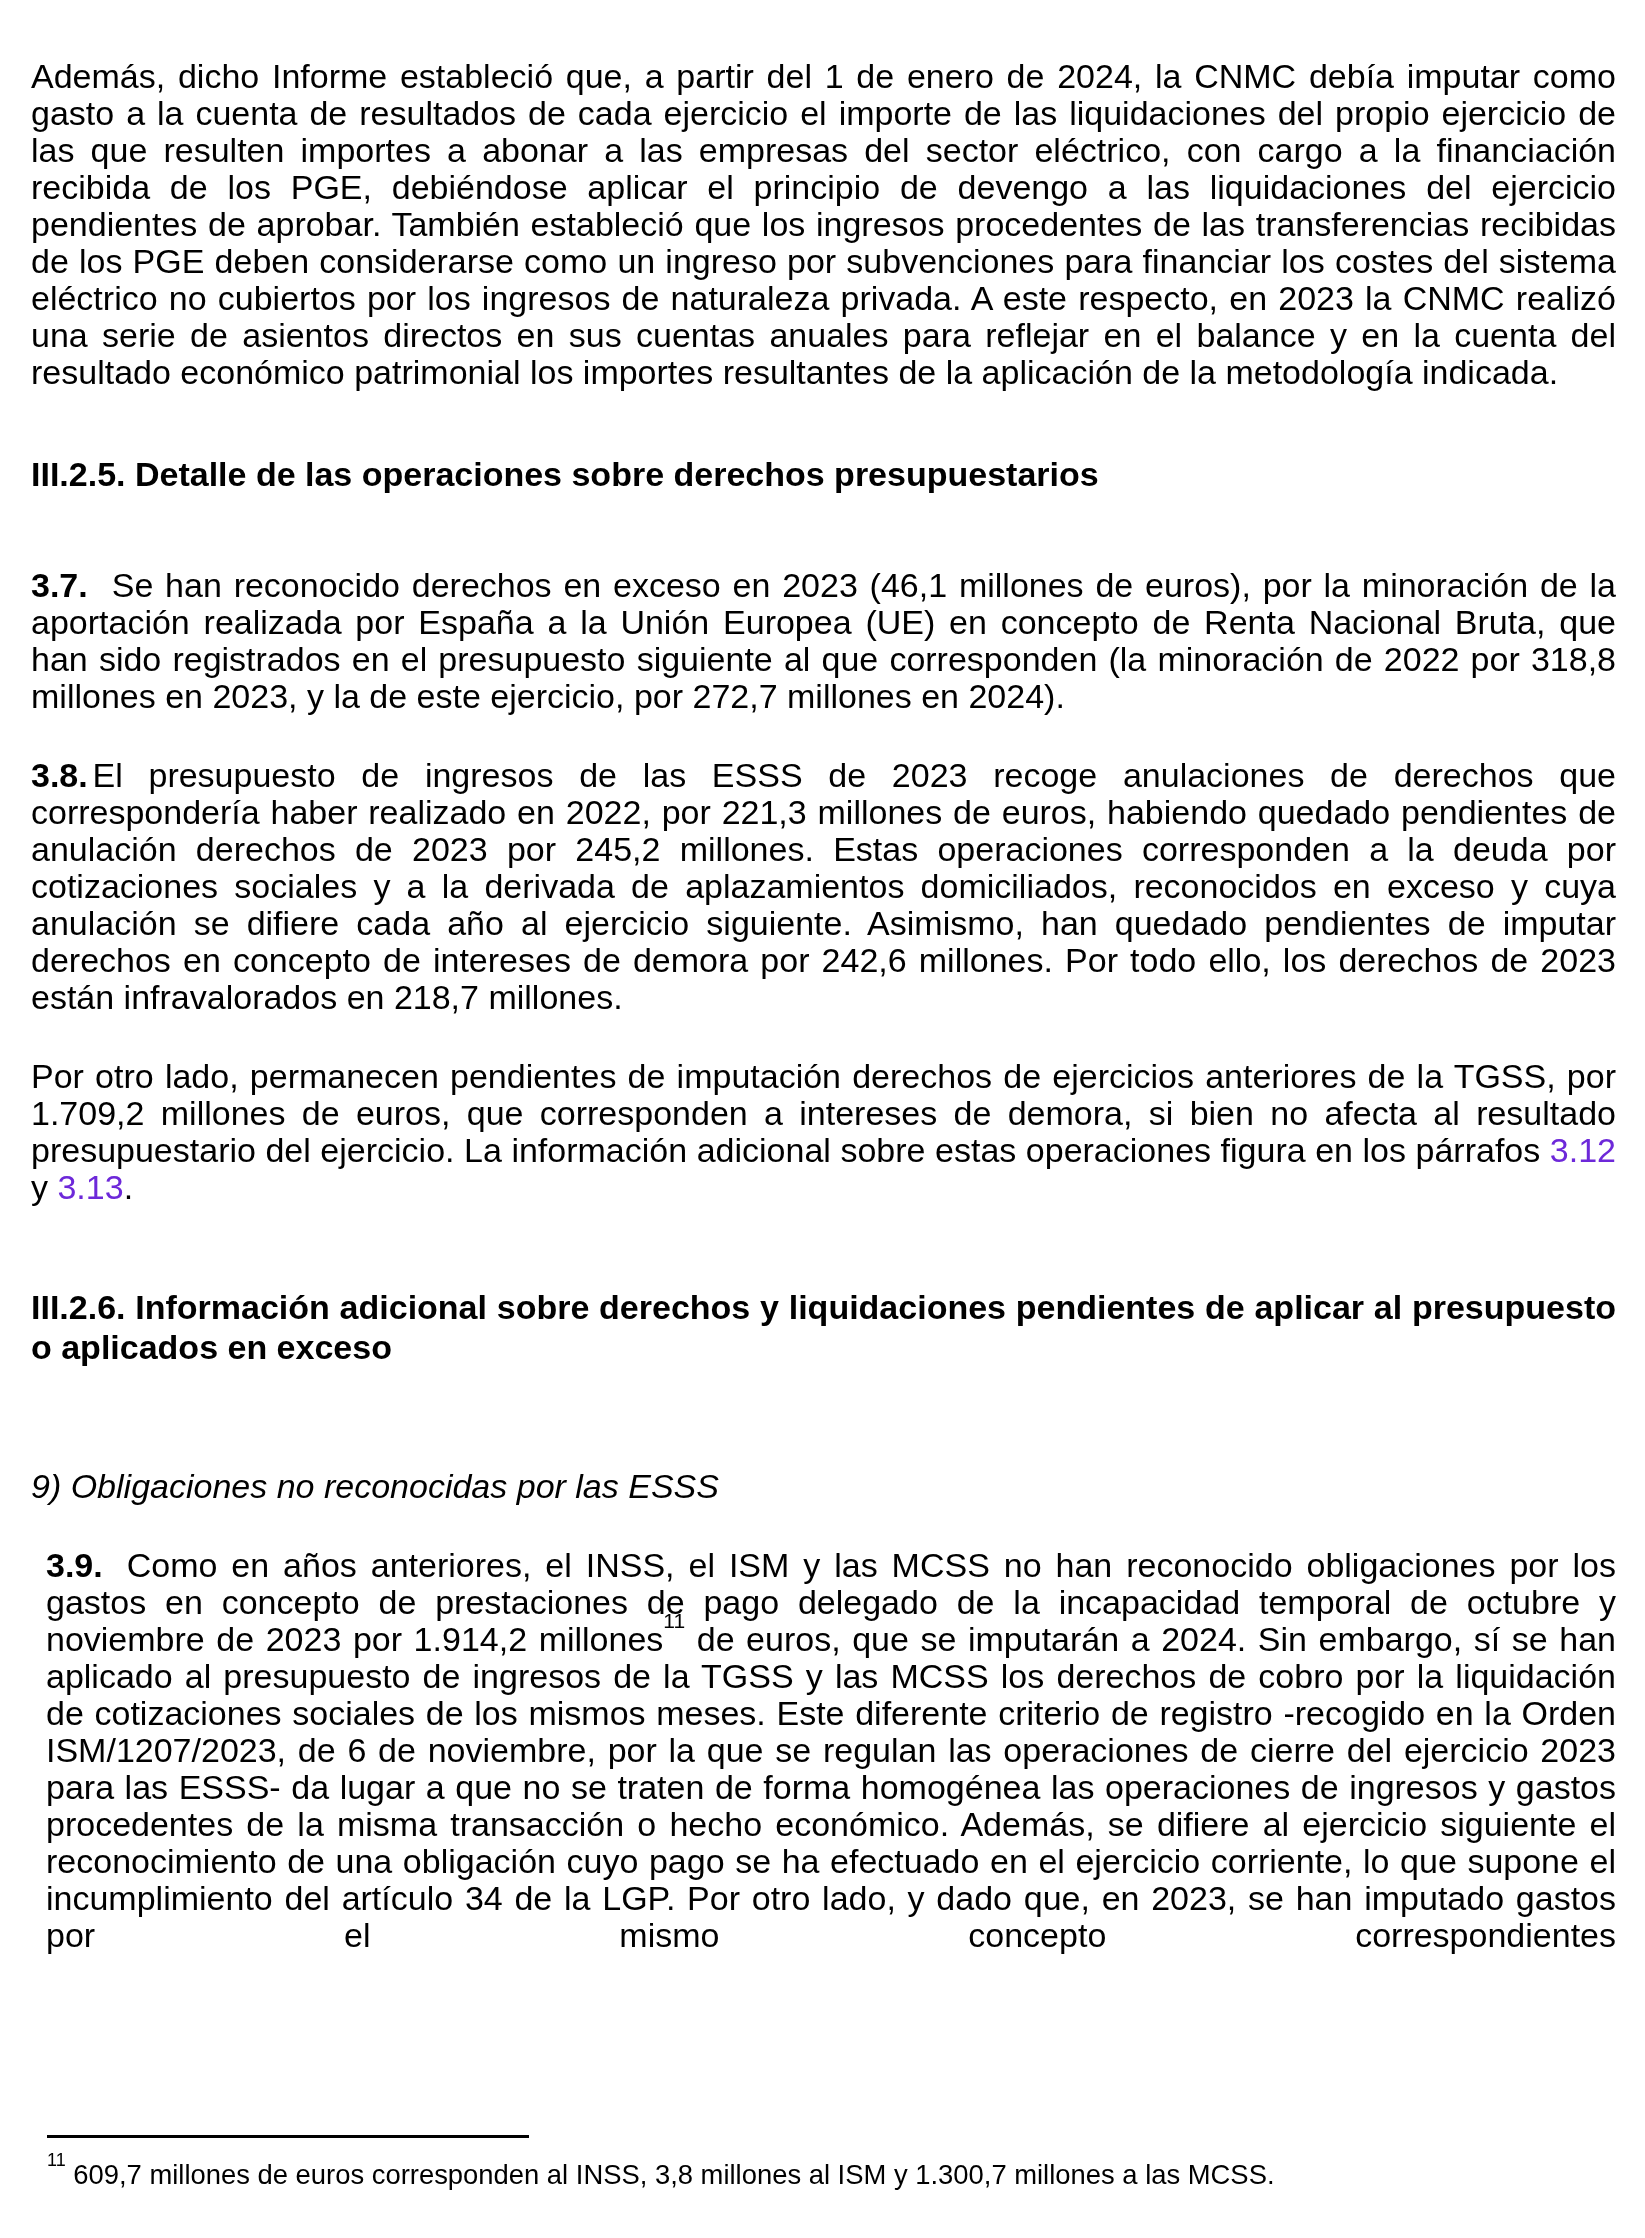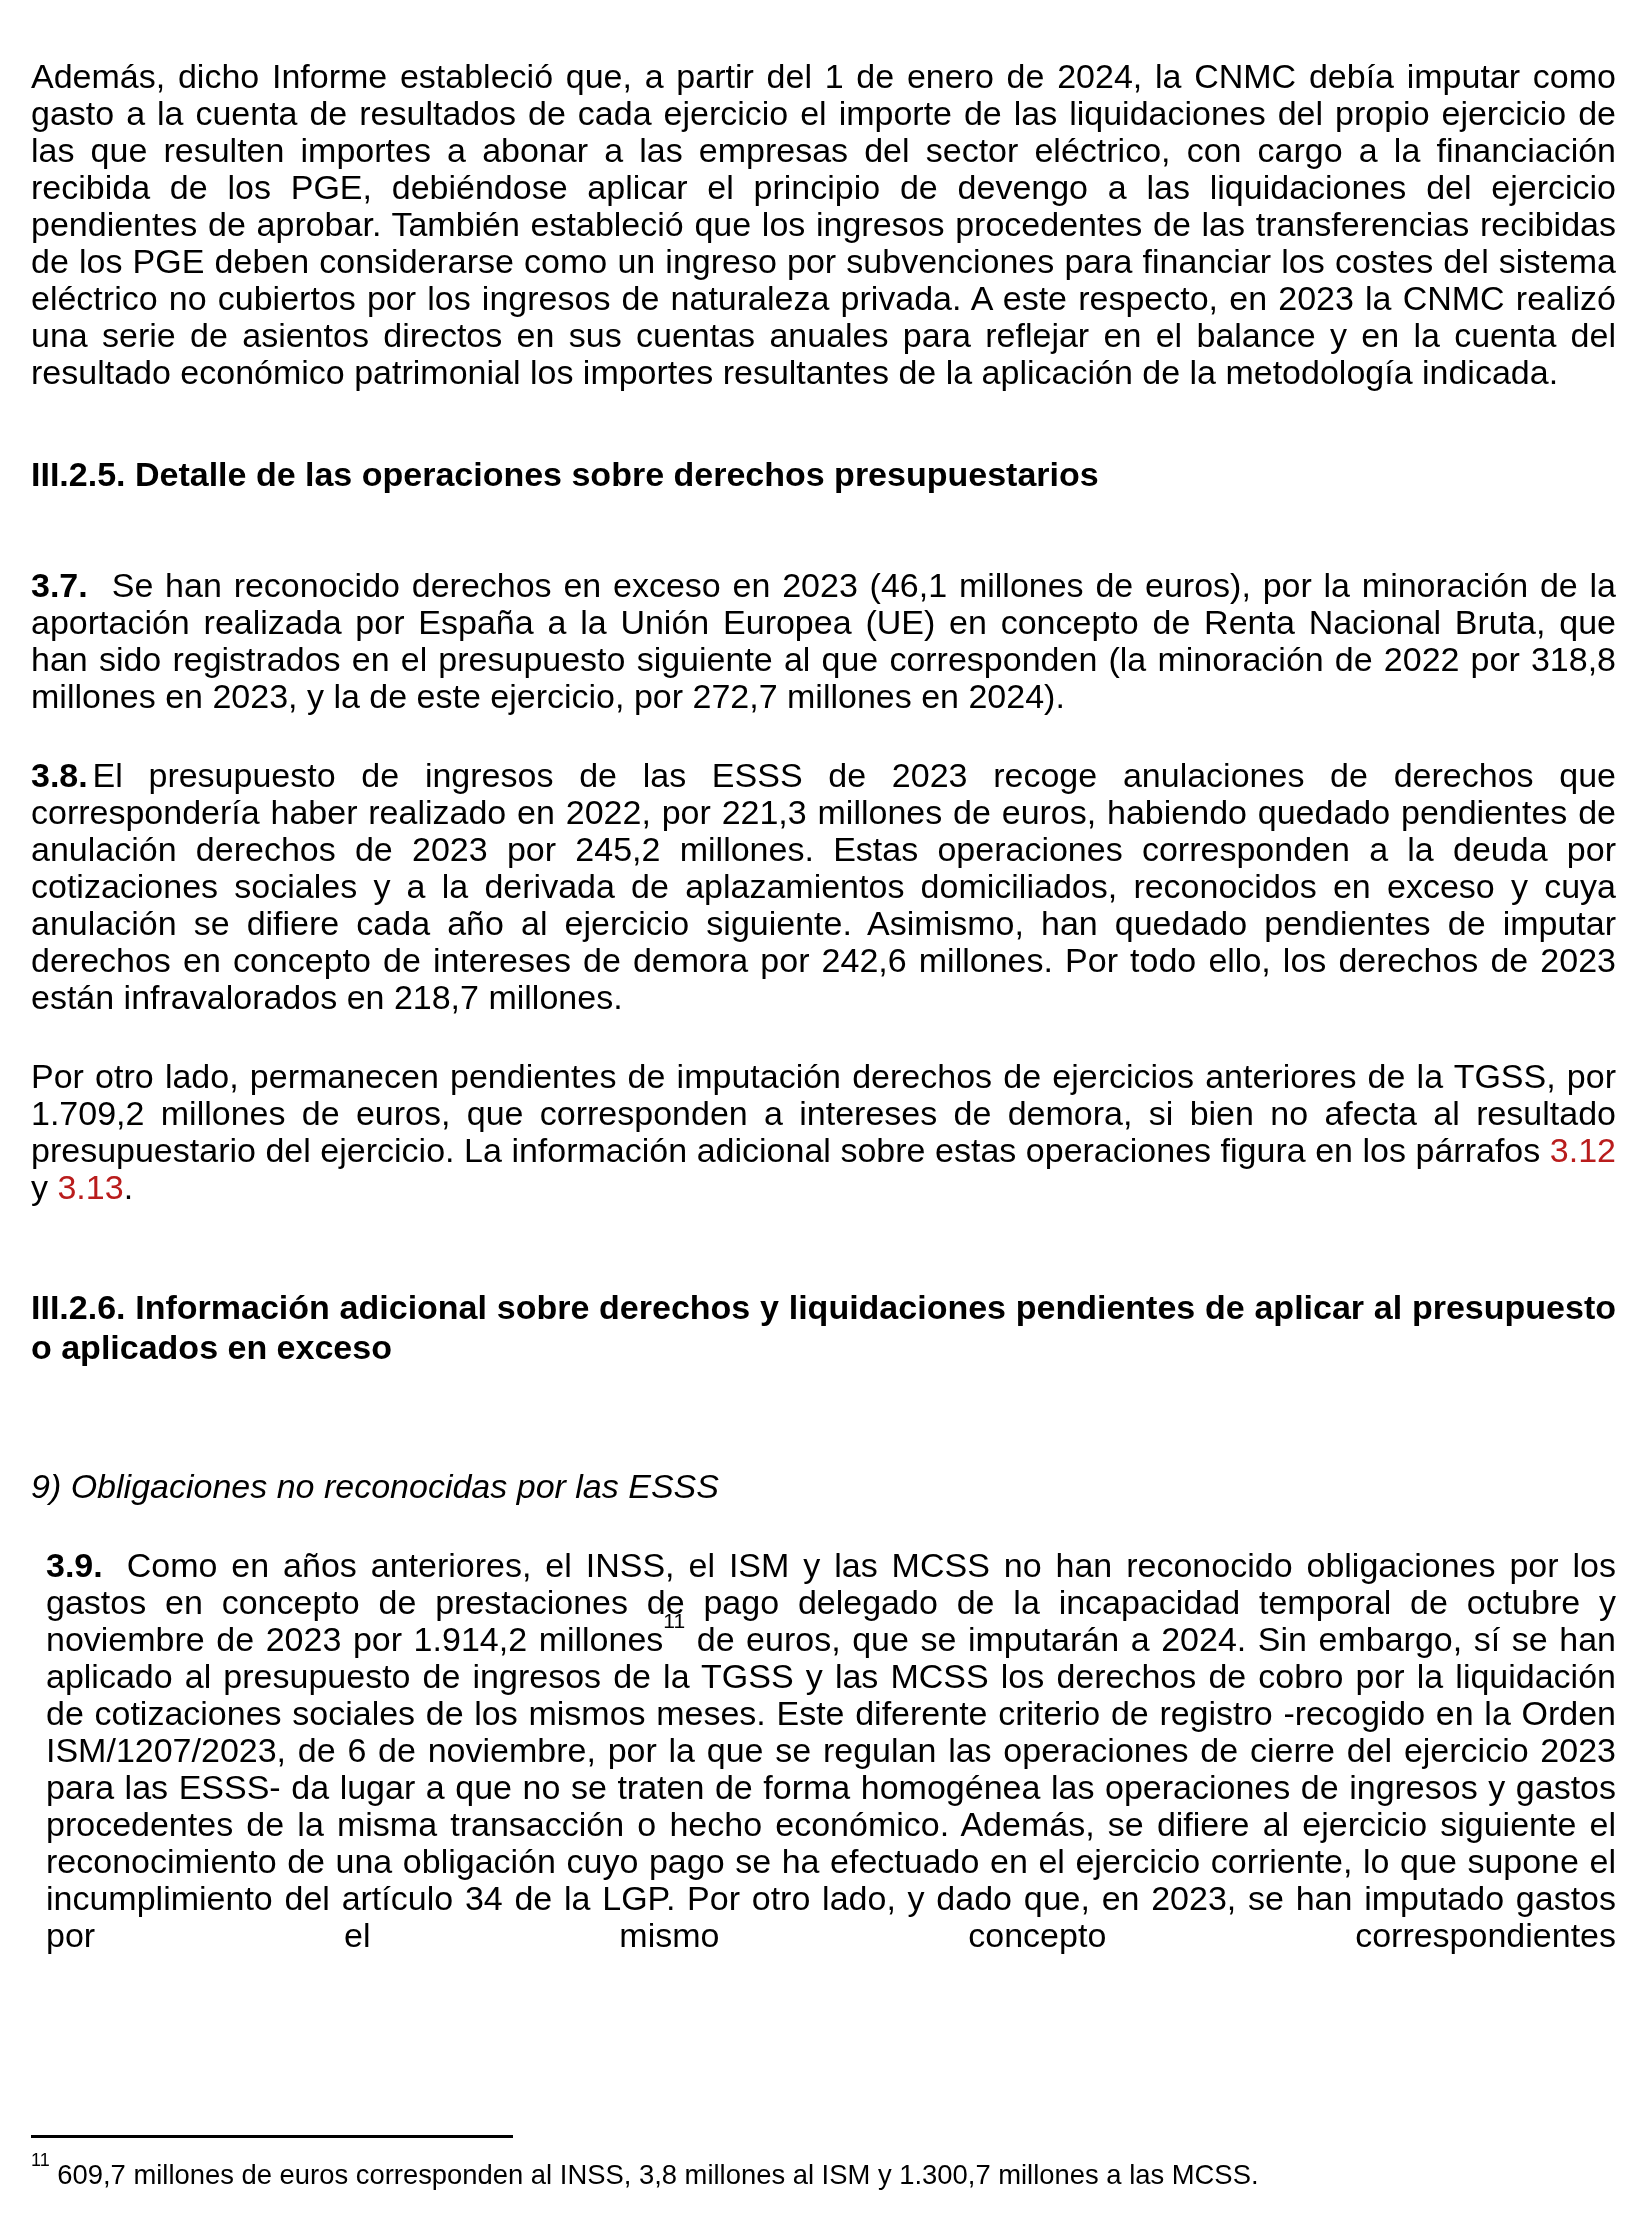--- a/index.html
+++ b/index.html
@@ -32,24 +32,24 @@
   .subhead{
     font-style:italic;font-weight:normal;
     font-size:34px;line-height:37px;
     margin:101px 0 42px 0;text-align:left;
   }
   sup.ref{
     font-size:21px;line-height:0;
     position:relative;top:-0.5em;
   }
   a.xref{
-    color:#b91c1c;text-decoration:none;cursor:pointer;
+    color:#6d28d9;text-decoration:none;cursor:pointer;
   }
   .footnote-block{
-    position:absolute;left:31px;top:2135px;width:1585px;
+    position:absolute;left:47px;top:2135px;width:1585px;
   }
   .footnote-rule{
     width:482px;height:3.2px;background:#000000;margin:0 0 21px 0;
   }
   .footnote-text{
     font-size:27.4px;line-height:32px;text-align:left;
   }
   .footnote-text sup{
     font-size:18px;line-height:0;position:relative;top:-0.45em;
   }

